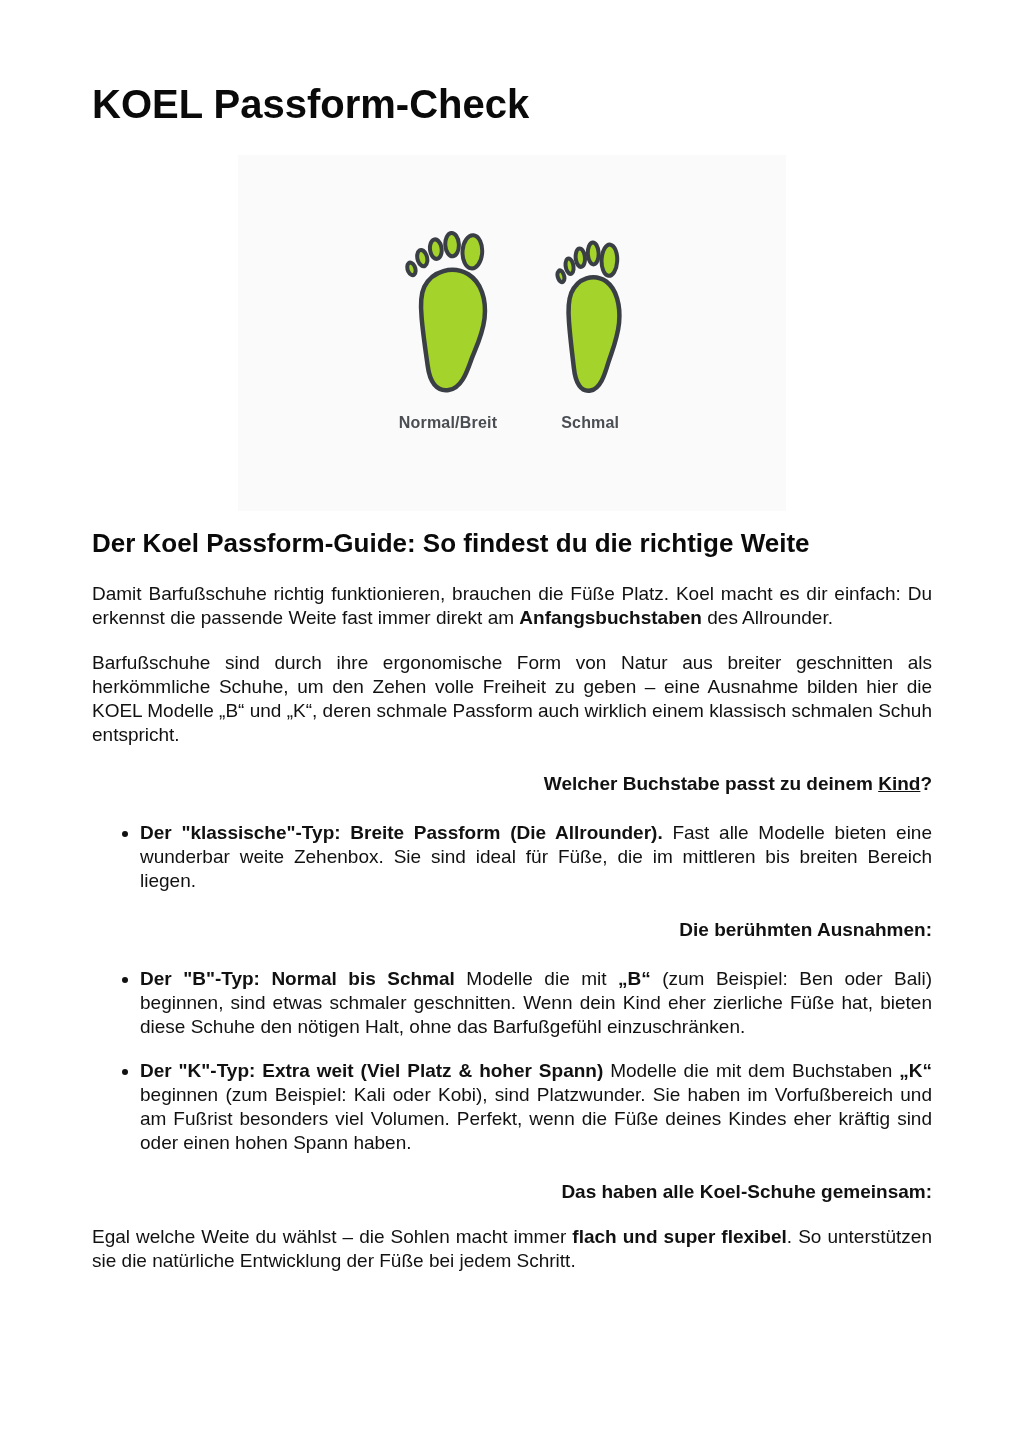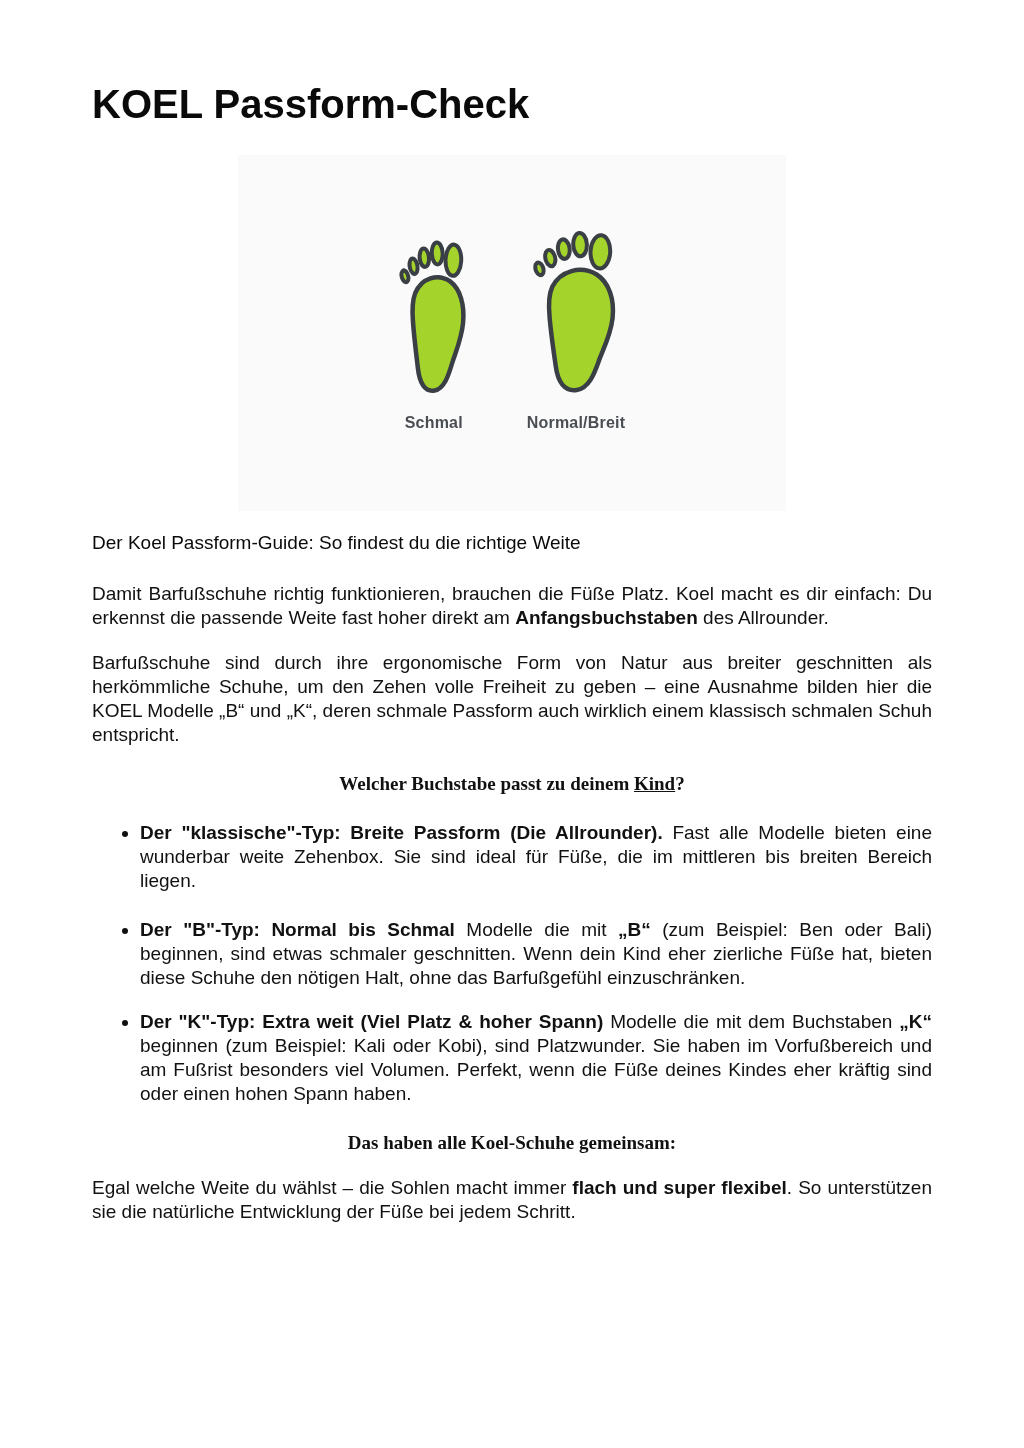--- a/index.html
+++ b/index.html
@@ -49,39 +49,38 @@
   .foot-label{
     margin-top:14px;
     font-size:16px;
     line-height:20px;
     font-weight:600;
     color:#4a4e53;
     letter-spacing:0.2px;
   }
   h2{
     margin:0 0 24px 0;
-    font-size:19px;
+    font-size:26px;
     line-height:30px;
-    font-weight:normal;
+    font-weight:bold;
     color:#0a0a0a;
   }
   p{
     margin:0 0 21px 0;
     font-size:19px;
     line-height:24px;
     text-align:justify;
   }
   .subhead{
     margin:0 0 21px 0;
     padding-top:4px;
     font-size:19px;
     line-height:24px;
     font-weight:bold;
-    text-align:center;
-    font-family:Liberation Serif, serif;
+    text-align:right;
   }
   ul.bullets{
     margin:0 0 21px 0;
     padding:4px 0 0 48px;
     list-style:disc outside;
   }
   ul.bullets li{
     margin:0 0 20px 0;
     font-size:19px;
     line-height:24px;
@@ -94,62 +93,63 @@
 </head>
 <body>
 
 <div class="page">
 
   <h1>KOEL Passform-Check</h1>
 
   <div class="figure">
 
     <div class="foot-col">
+      <svg class="foot-svg" width="88" height="175" viewBox="0 0 130 195" preserveAspectRatio="none">
+        <path class="foot-sole" d="M30 70 C42 52,72 46,95 56 C114 65,122 84,119 105 C116 124,106 138,99 152 C92 167,84 183,66 185 C48 187,38 176,35 158 C32 142,28 122,26 104 C24 88,25 78,30 70 Z"></path>
+        <g>
+          <ellipse class="foot-toe" cx="11" cy="50" rx="5.5" ry="7.5" transform="rotate(-34 11 50)"></ellipse>
+          <ellipse class="foot-toe" cx="27" cy="38" rx="7" ry="9.5" transform="rotate(-26 27 38)"></ellipse>
+          <ellipse class="foot-toe" cx="47" cy="28" rx="8.5" ry="11" transform="rotate(-15 47 28)"></ellipse>
+          <ellipse class="foot-toe" cx="71" cy="23" rx="10" ry="13" transform="rotate(-6 71 23)"></ellipse>
+          <ellipse class="foot-toe" cx="101" cy="31" rx="14.5" ry="18.5" transform="rotate(6 101 31)"></ellipse>
+        </g>
+      </svg>
+      <div class="foot-label">Normal/Breit</div>
+    </div>
+
+    <div class="foot-col">
       <svg class="foot-svg" width="70" height="165" viewBox="0 0 130 195" preserveAspectRatio="none">
         <path class="foot-sole" d="M30 70 C42 52,72 46,95 56 C114 65,122 84,119 105 C116 124,106 138,99 152 C92 167,84 183,66 185 C48 187,38 176,35 158 C32 142,28 122,26 104 C24 88,25 78,30 70 Z"></path>
         <g>
           <ellipse class="foot-toe" cx="11" cy="50" rx="5.5" ry="7.5" transform="rotate(-34 11 50)"></ellipse>
           <ellipse class="foot-toe" cx="27" cy="38" rx="7" ry="9.5" transform="rotate(-26 27 38)"></ellipse>
           <ellipse class="foot-toe" cx="47" cy="28" rx="8.5" ry="11" transform="rotate(-15 47 28)"></ellipse>
           <ellipse class="foot-toe" cx="71" cy="23" rx="10" ry="13" transform="rotate(-6 71 23)"></ellipse>
           <ellipse class="foot-toe" cx="101" cy="31" rx="14.5" ry="18.5" transform="rotate(6 101 31)"></ellipse>
         </g>
       </svg>
       <div class="foot-label">Schmal</div>
     </div>
 
-    <div class="foot-col">
-      <svg class="foot-svg" width="88" height="175" viewBox="0 0 130 195" preserveAspectRatio="none">
-        <path class="foot-sole" d="M30 70 C42 52,72 46,95 56 C114 65,122 84,119 105 C116 124,106 138,99 152 C92 167,84 183,66 185 C48 187,38 176,35 158 C32 142,28 122,26 104 C24 88,25 78,30 70 Z"></path>
-        <g>
-          <ellipse class="foot-toe" cx="11" cy="50" rx="5.5" ry="7.5" transform="rotate(-34 11 50)"></ellipse>
-          <ellipse class="foot-toe" cx="27" cy="38" rx="7" ry="9.5" transform="rotate(-26 27 38)"></ellipse>
-          <ellipse class="foot-toe" cx="47" cy="28" rx="8.5" ry="11" transform="rotate(-15 47 28)"></ellipse>
-          <ellipse class="foot-toe" cx="71" cy="23" rx="10" ry="13" transform="rotate(-6 71 23)"></ellipse>
-          <ellipse class="foot-toe" cx="101" cy="31" rx="14.5" ry="18.5" transform="rotate(6 101 31)"></ellipse>
-        </g>
-      </svg>
-      <div class="foot-label">Normal/Breit</div>
-    </div>
-
 
   </div>
 
   <h2>Der Koel Passform-Guide: So findest du die richtige Weite</h2>
 
-  <p><span>Damit Barfußschuhe richtig funktionieren, brauchen die Füße Platz. Koel macht es dir einfach: Du erkennst die passende Weite fast hoher direkt am </span><span class="b">Anfangsbuchstaben</span><span> des Allrounder.</span></p>
+  <p><span>Damit Barfußschuhe richtig funktionieren, brauchen die Füße Platz. Koel macht es dir einfach: Du erkennst die passende Weite fast immer direkt am </span><span class="b">Anfangsbuchstaben</span><span> des Allrounder.</span></p>
 
   <p><span>Barfußschuhe sind durch ihre ergonomische Form von Natur aus breiter geschnitten als herkömmliche Schuhe, um den Zehen volle Freiheit zu geben – eine Ausnahme bilden hier die KOEL Modelle „B“ und „K“, deren schmale Passform auch wirklich einem klassisch schmalen Schuh entspricht.</span></p>
 
   <div class="subhead"><span class="b">Welcher Buchstabe passt zu deinem </span><span class="b u">Kind</span><span class="b">?</span></div>
 
   <ul class="bullets">
     <li><span class="b">Der "klassische"-Typ: Breite Passform (Die Allrounder).</span><span> Fast alle Modelle bieten eine wunderbar weite Zehenbox. Sie sind ideal für Füße, die im mittleren bis breiten Bereich liegen.</span></li>
   </ul>
 
+  <div class="subhead">Die berühmten Ausnahmen:</div>
 
   <ul class="bullets">
     <li><span class="b">Der "B"-Typ: Normal bis Schmal</span><span> Modelle die mit </span><span class="b">„B“</span><span> (zum Beispiel: Ben oder Bali) beginnen, sind etwas schmaler geschnitten. Wenn dein Kind eher zierliche Füße hat, bieten diese Schuhe den nötigen Halt, ohne das Barfußgefühl einzuschränken.</span></li>
     <li><span class="b">Der "K"-Typ: Extra weit (Viel Platz &amp; hoher Spann)</span><span> Modelle die mit dem Buchstaben </span><span class="b">„K“</span><span> beginnen (zum Beispiel: Kali oder Kobi), sind Platzwunder. Sie haben im Vorfußbereich und am Fußrist besonders viel Volumen. Perfekt, wenn die Füße deines Kindes eher kräftig sind oder einen hohen Spann haben.</span></li>
   </ul>
 
   <div class="subhead">Das haben alle Koel-Schuhe gemeinsam:</div>
 
   <p><span>Egal welche Weite du wählst – die Sohlen macht immer </span><span class="b">flach und super flexibel</span><span>. So unterstützen sie die natürliche Entwicklung der Füße bei jedem Schritt.</span></p>
 

